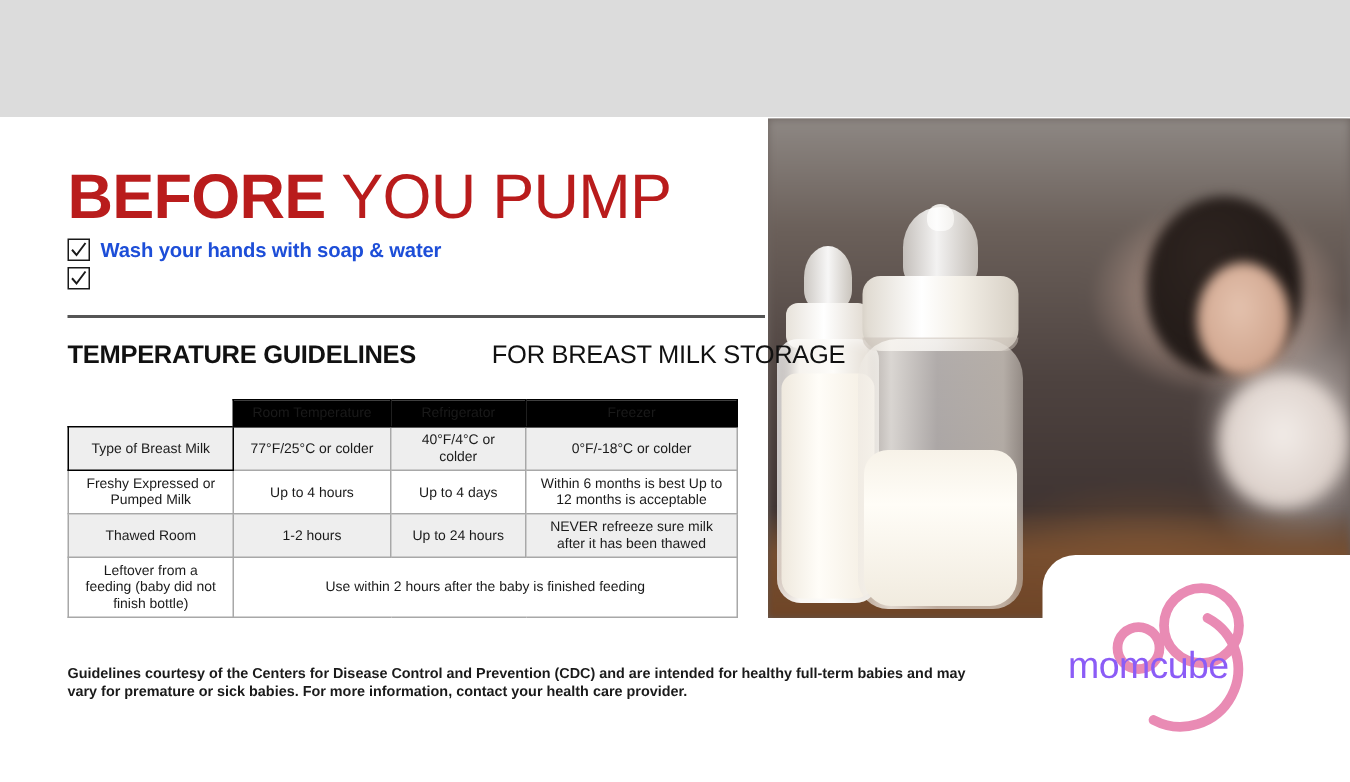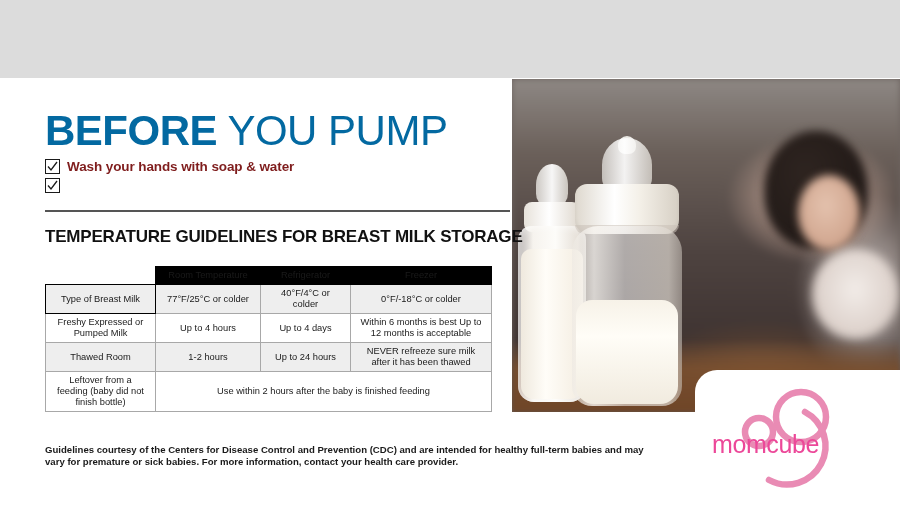--- a/index.html
+++ b/index.html
@@ -169,21 +169,21 @@
     width: 512px; height: 442px;
     background: #ffffff;
   }
 
   .headline {
     position: absolute;
     left: 45px; top: 29px;
     font-size: 42px;
     line-height: 46px;
     letter-spacing: -0.5px;
-    color: #0369a1;
+    color: #b91c1c;
     white-space: nowrap;
   }
   .headline .strong {
     font-weight: bold;
   }
   .headline .light {
     font-weight: normal;
   }
 
   .checklist {
@@ -203,42 +203,42 @@
     margin-right: 7px;
     position: relative;
   }
   .checkbox svg {
     position: absolute;
     left: 1px; top: 1px;
   }
   .check-label {
     font-size: 13.5px;
     font-weight: bold;
-    color: #7f1d1d;
+    color: #1d4ed8;
     white-space: nowrap;
     letter-spacing: -0.1px;
   }
 
   .divider {
     position: absolute;
     left: 45px; top: 131px;
     width: 465px; height: 2px;
     background: #555555;
   }
 
   .section-title {
     position: absolute;
     left: 45px; top: 148px;
     font-size: 17px;
     color: #111111;
     white-space: nowrap;
     letter-spacing: -0.2px;
   }
   .section-title .strong { font-weight: bold; }
-  .section-title .light  { font-weight: bold; }
+  .section-title .light  { font-weight: normal; padding-left: 46px; }
 
   
   .guide-table {
     position: absolute;
     left: 45px; top: 187px;
     width: 446px;
     border-collapse: collapse;
     table-layout: fixed;
   }
   .guide-table td, .guide-table th {
@@ -304,21 +304,21 @@
   .logo-mark {
     position: absolute;
     left: 38px; top: 14px;
     width: 124px; height: 118px;
   }
   .logo-word {
     position: absolute;
     left: 17px; top: 60px;
     font-size: 25px;
     letter-spacing: -0.4px;
-    color: #ec4899;
+    color: #8b5cf6;
     font-weight: normal;
   }
 </style>
 </head>
 <body>
 
 <div id="page">
 
   <div class="top-band"></div>
 

